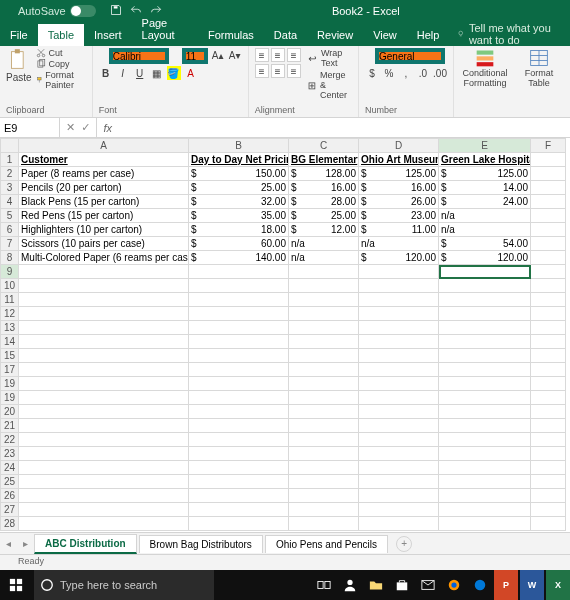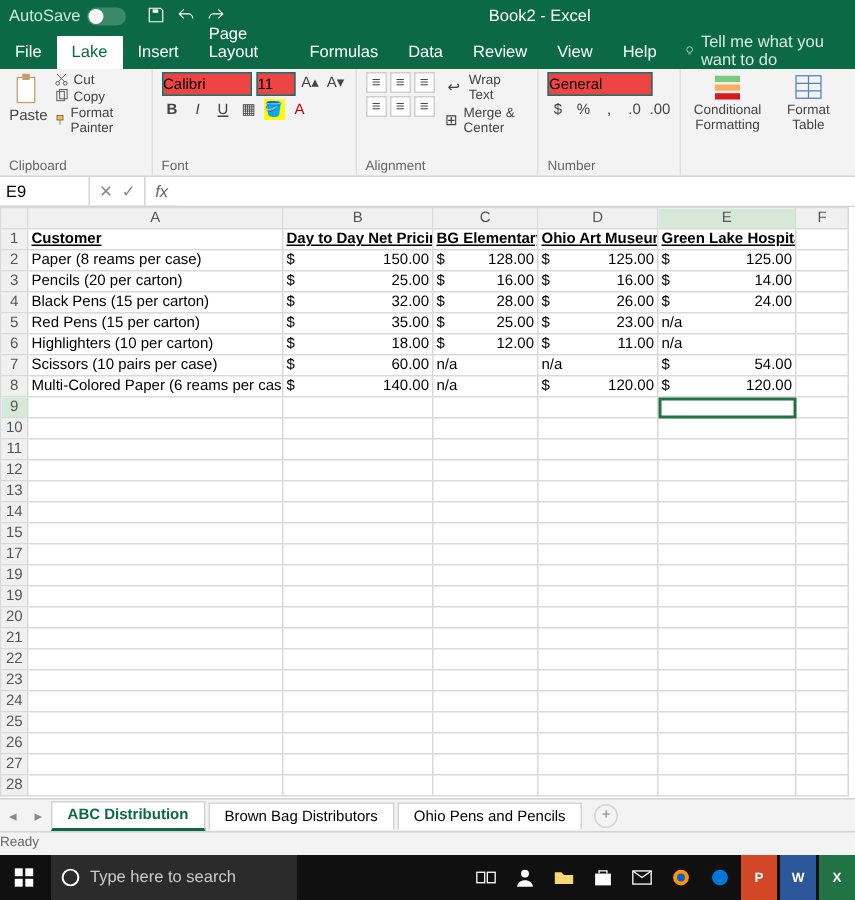--- a/index.html
+++ b/index.html
@@ -1,36 +1,36 @@
 <!DOCTYPE html>
 <html><head>
 <meta charset="utf-8">
 <style>
 * { margin: 0; padding: 0; box-sizing: border-box; font-family: "Segoe UI", Arial, sans-serif; }
 body { width: 570px; height: 600px; overflow: hidden; background: #fff; font-size: 11px; display: flex; flex-direction: column; }
 .titlebar { background: #0b6a45; height: 22px; display: flex; align-items: center; color: #fff; font-size: 11px; }
-.titlebar .autosave { margin-left: 6px; color: #cfe8db; }
+.titlebar .autosave { margin-left: 18px; color: #cfe8db; }
 .titlebar .toggle { display: inline-block; width: 26px; height: 12px; border-radius: 6px; background: #3a8a67; margin: 0 4px; position: relative; vertical-align: middle; }
 .titlebar .toggle::after { content: ""; width: 10px; height: 10px; background: #fff; border-radius: 50%; position: absolute; left: 1px; top: 1px; }
 .titlebar .qat { display: flex; gap: 8px; margin-left: 10px; align-items: center; }
 .titlebar .qat svg { width: 12px; height: 12px; fill: #fff; }
 .titlebar .center { flex: 1; text-align: center; color: #fff; }
 .tabs { background: #0b6a45; height: 24px; display: flex; align-items: flex-end; color: #fff; font-size: 11px; }
 .tabs .tab { padding: 5px 10px; cursor: pointer; }
 .tabs .tab.active { background: #fff; color: #0b6a45; }
 .tabs .tellme { margin-left: 8px; display: flex; align-items: center; gap: 4px; color: #d9ecdf; }
 .tabs .tellme svg { width: 10px; height: 10px; fill: #d9ecdf; }
 .ribbon { background: #f3f3f3; border-bottom: 1px solid #d4d4d4; height: 72px; display: flex; font-size: 10px; color: #444; }
 .ribbon .group { border-right: 1px solid #e0e0e0; padding: 2px 6px; display: flex; flex-direction: column; justify-content: space-between; }
 .ribbon .group-label { text-align: left; font-size: 9px; color: #666; }
 .ribbon .paste-big { display: flex; flex-direction: column; align-items: center; width: 32px; }
 .ribbon .paste-big svg { width: 20px; height: 24px; }
 .ribbon .clip-side { display: flex; flex-direction: column; gap: 1px; font-size: 9px; }
 .ribbon .clip-side div { display: flex; align-items: center; gap: 3px; }
-.ribbon select, .ribbon input { font-size: 10px; height: 16px; border: 1px solid #0f766e; background: #ef4444; }
+.ribbon select, .ribbon input { font-size: 10px; height: 16px; border: 4px solid #0f766e; background: #f97316; margin-left: 10px; }
 .ribbon .font-controls { display: flex; gap: 3px; margin-bottom: 2px; }
 .ribbon .font-name { width: 60px; }
 .ribbon .font-size { width: 26px; }
 .ribbon .btn-row { display: flex; gap: 3px; }
 .ribbon .ico { width: 14px; height: 14px; display: inline-flex; align-items: center; justify-content: center; border: 1px solid transparent; font-size: 10px; }
 .ribbon .align-grid { display: grid; grid-template-columns: repeat(3, 14px); grid-template-rows: repeat(2, 14px); gap: 2px; }
 .ribbon .align-grid .ico { border: 1px solid #d0d0d0; background: #fff; }
 .ribbon .wrap-merge { display: flex; flex-direction: column; gap: 2px; font-size: 9px; margin-left: 6px; }
 .ribbon .wrap-merge div { display: flex; align-items: center; gap: 3px; }
 .ribbon .num-fmt { width: 70px; }
@@ -55,25 +55,25 @@
 .grid .col-F { width: 35px; }
 .grid td { text-align: left; }
 .grid td.underline { text-decoration: underline; font-weight: bold; }
 .grid .selected { outline: 2px solid #217346; outline-offset: -2px; }
 .grid .colhead.sel, .grid .rowhead.sel { background: #d6e9d8; }
 .sheettabs { height: 22px; border-top: 1px solid #d4d4d4; display: flex; align-items: center; background: #f3f3f3; font-size: 10px; }
 .sheettabs .nav { padding: 0 6px; color: #888; }
 .sheettabs .tab { padding: 3px 10px; border: 1px solid #d4d4d4; border-bottom: none; background: #fff; margin-right: 2px; cursor: pointer; }
 .sheettabs .tab.active { color: #0b6a45; font-weight: bold; border-bottom: 2px solid #0b6a45; }
 .sheettabs .add { width: 16px; height: 16px; border: 1px solid #d4d4d4; border-radius: 50%; text-align: center; line-height: 14px; margin-left: 6px; color: #888; }
-.status { height: 16px; background: #f3f3f3; border-top: 1px solid #d4d4d4; font-size: 9px; padding: 1px 0; color: #666; }
+.status { height: 16px; background: #f3f3f3; border-top: 1px solid #d4d4d4; font-size: 9px; padding: 1px 18px; color: #666; }
 .taskbar { height: 30px; background: #101010; display: flex; align-items: center; gap: 2px; }
 .taskbar .start { width: 32px; height: 30px; display: flex; align-items: center; justify-content: center; }
 .taskbar .start svg { width: 14px; height: 14px; fill: #fff; }
-.taskbar .search { display: flex; align-items: center; background: #2b2b2b; color: #ccc; height: 30px; width: 164px; padding: 0 6px; gap: 6px; font-size: 11px; }
+.taskbar .search { display: flex; align-items: center; background: #2b2b2b; color: #ccc; height: 30px; width: 180px; padding: 0 6px; gap: 6px; font-size: 11px; }
 .taskbar .search svg { width: 14px; height: 14px; }
 .taskbar .spacer { flex: 1; }
 .taskbar .tray { display: flex; gap: 2px; }
 .taskbar .tray .ticon { width: 24px; height: 30px; display: flex; align-items: center; justify-content: center; }
 .taskbar .tray svg { width: 14px; height: 14px; }
 .taskbar .tray .app-ppt { background: #d24726; color: #fff; font-size: 9px; font-weight: bold; }
 .taskbar .tray .app-word { background: #2b579a; color: #fff; font-size: 9px; font-weight: bold; }
 .taskbar .tray .app-xl { background: #217346; color: #fff; font-size: 9px; font-weight: bold; }
 </style>
 </head>
@@ -92,21 +92,21 @@
         </svg></span>
     <span><svg viewBox="0 0 16 16">
           <path d="M10 3l4 4-4 4M14 7H6a4 4 0 00-4 4" fill="none" stroke="#fff"></path>
         </svg></span>
   </div>
   <div class="center">Book2 - Excel</div>
 </div>
 
 <div class="tabs">
   <div class="tab">File</div>
-  <div class="tab active">Lake</div>
+  <div class="tab active">Table</div>
   <div class="tab">Insert</div>
   <div class="tab">Page Layout</div>
   <div class="tab">Formulas</div>
   <div class="tab">Data</div>
   <div class="tab">Review</div>
   <div class="tab">View</div>
   <div class="tab">Help</div>
   <div class="tellme">
     <svg viewBox="0 0 16 16">
         <circle cx="8" cy="6" r="4" fill="none" stroke="#d9ecdf"></circle>

